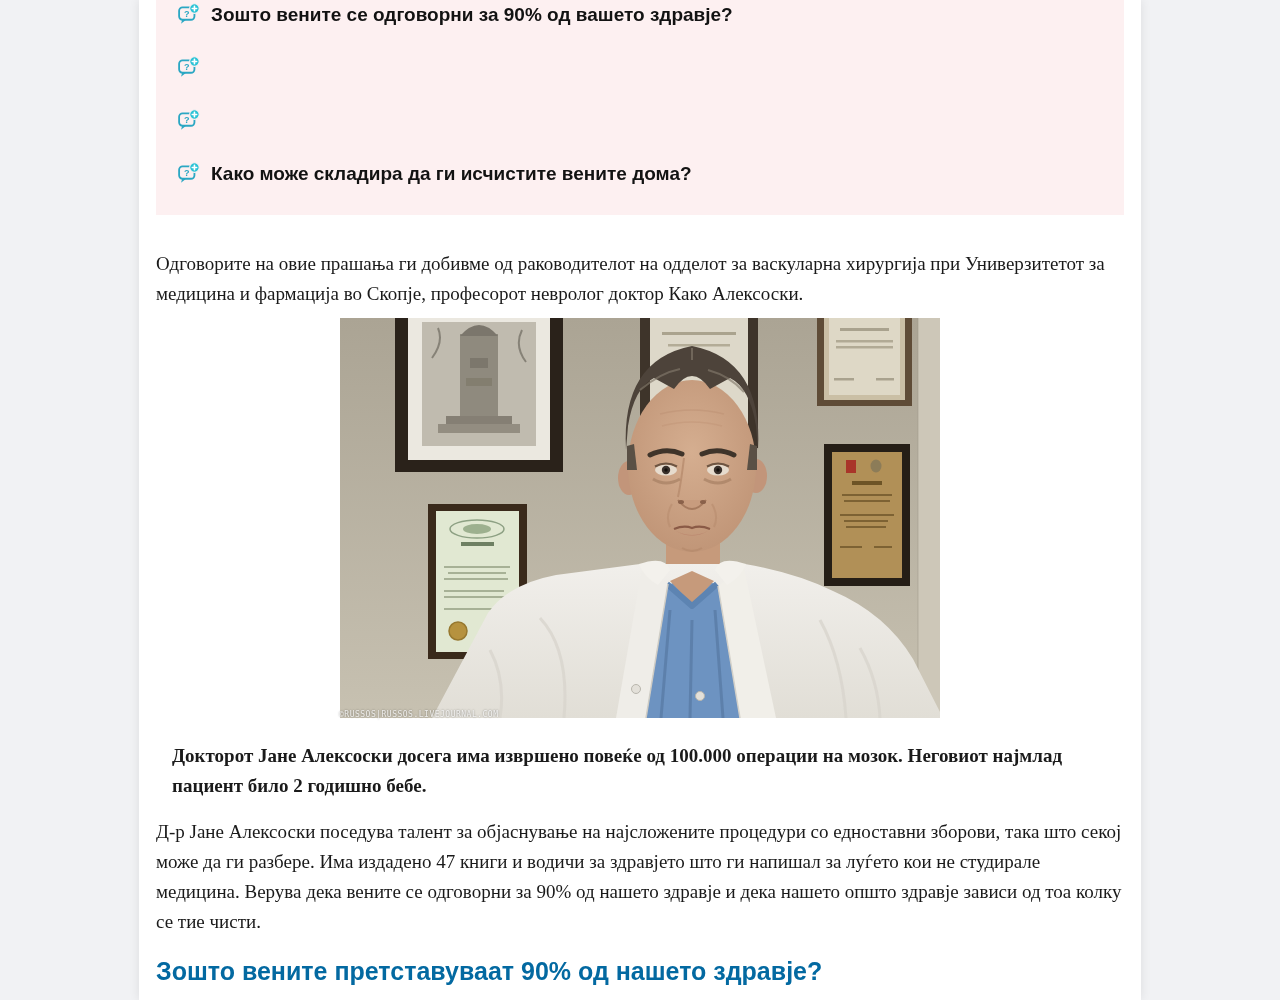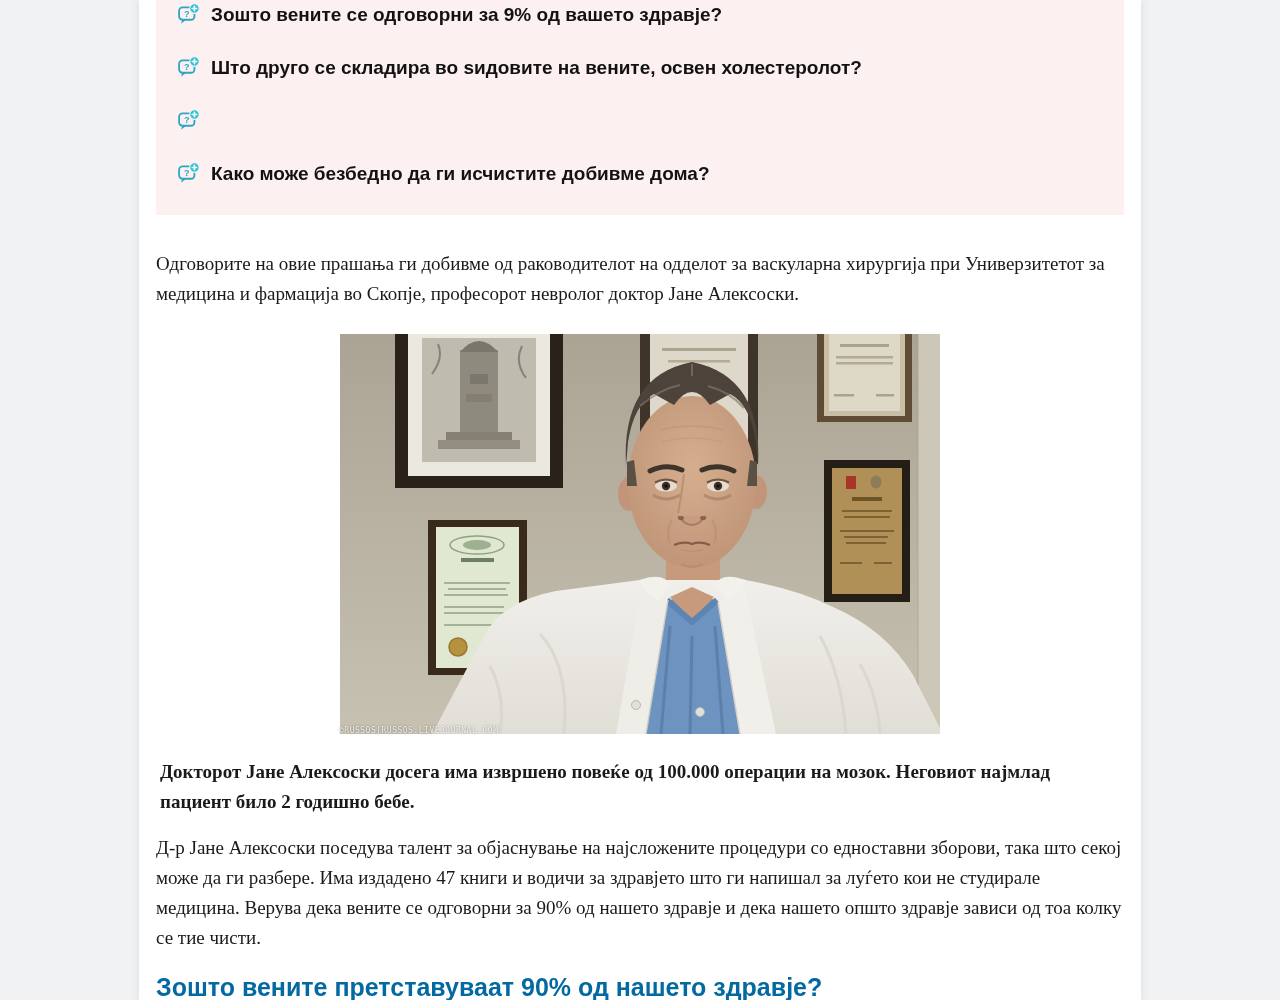--- a/index.html
+++ b/index.html
@@ -42,40 +42,40 @@
     font-size: 19px;
     line-height: 22px;
     color: #121212;
   }
   p.intro-paragraph {
     margin: 34px 0 0;
     font-size: 19px;
     line-height: 30px;
   }
   figure.doctor-photo {
-    margin: 21px auto 0;
+    margin: 5px auto 0;
     width: 600px;
     height: 400px;
     position: relative;
     padding: 4px;
   }
   figure.doctor-photo svg { display: block; width: 600px; height: 400px; }
   .photo-watermark {
     position: absolute;
     left: 3px;
     bottom: 3px;
     font-family: "DejaVu Sans Mono", monospace;
     font-size: 8px;
     letter-spacing: 0.5px;
     color: rgba(255,255,255,0.82);
     text-shadow: 0 0 2px rgba(0,0,0,0.45);
     white-space: nowrap;
   }
   p.lead-bold-paragraph {
-    margin: 19px 4px 0;
+    margin: 19px 16px 0;
     font-size: 19px;
     line-height: 30px;
     font-weight: bold;
   }
   p.body-paragraph {
     margin: 16px 0 8px;
     font-size: 19px;
     line-height: 30px;
   }
   h2.section-heading {
@@ -96,33 +96,21 @@
     <div class="toc-item">
       <span class="toc-icon">
         <svg viewBox="0 0 24 24">
           <rect x="2.2" y="4.5" width="16" height="13" rx="3.6" fill="none" stroke="#2ba7c3" stroke-width="1.9"></rect>
           <path d="M5.6 17 L4.2 21.6 L9.8 17.3 Z" fill="#2ba7c3"></path>
           <text x="10.2" y="14.6" font-size="9.5" font-weight="bold" fill="#2ba7c3" text-anchor="middle" font-family="Liberation Sans, sans-serif">?</text>
           <circle cx="18.2" cy="5.8" r="5" fill="#2cc3d6" stroke="#fdf0f1" stroke-width="1.2"></circle>
           <path d="M18.2 3.5 V8.1 M15.9 5.8 H20.5" stroke="#ffffff" stroke-width="1.7" stroke-linecap="round"></path>
         </svg>
       </span>
-      <span class="toc-text">Зошто вените се одговорни за 9% од вашето здравје?</span>
-    </div>
-    <div class="toc-item">
-      <span class="toc-icon">
-        <svg viewBox="0 0 24 24">
-          <rect x="2.2" y="4.5" width="16" height="13" rx="3.6" fill="none" stroke="#2ba7c3" stroke-width="1.9"></rect>
-          <path d="M5.6 17 L4.2 21.6 L9.8 17.3 Z" fill="#2ba7c3"></path>
-          <text x="10.2" y="14.6" font-size="9.5" font-weight="bold" fill="#2ba7c3" text-anchor="middle" font-family="Liberation Sans, sans-serif">?</text>
-          <circle cx="18.2" cy="5.8" r="5" fill="#2cc3d6" stroke="#fdf0f1" stroke-width="1.2"></circle>
-          <path d="M18.2 3.5 V8.1 M15.9 5.8 H20.5" stroke="#ffffff" stroke-width="1.7" stroke-linecap="round"></path>
-        </svg>
-      </span>
-      <span class="toc-text">Што друго се складира во ѕидовите на вените, освен холестеролот?</span>
+      <span class="toc-text">Зошто вените се одговорни за 90% од вашето здравје?</span>
     </div>
     <div class="toc-item">
       <span class="toc-icon">
         <svg viewBox="0 0 24 24">
           <rect x="2.2" y="4.5" width="16" height="13" rx="3.6" fill="none" stroke="#2ba7c3" stroke-width="1.9"></rect>
           <path d="M5.6 17 L4.2 21.6 L9.8 17.3 Z" fill="#2ba7c3"></path>
           <text x="10.2" y="14.6" font-size="9.5" font-weight="bold" fill="#2ba7c3" text-anchor="middle" font-family="Liberation Sans, sans-serif">?</text>
           <circle cx="18.2" cy="5.8" r="5" fill="#2cc3d6" stroke="#fdf0f1" stroke-width="1.2"></circle>
           <path d="M18.2 3.5 V8.1 M15.9 5.8 H20.5" stroke="#ffffff" stroke-width="1.7" stroke-linecap="round"></path>
         </svg>
@@ -131,25 +119,36 @@
     <div class="toc-item">
       <span class="toc-icon">
         <svg viewBox="0 0 24 24">
           <rect x="2.2" y="4.5" width="16" height="13" rx="3.6" fill="none" stroke="#2ba7c3" stroke-width="1.9"></rect>
           <path d="M5.6 17 L4.2 21.6 L9.8 17.3 Z" fill="#2ba7c3"></path>
           <text x="10.2" y="14.6" font-size="9.5" font-weight="bold" fill="#2ba7c3" text-anchor="middle" font-family="Liberation Sans, sans-serif">?</text>
           <circle cx="18.2" cy="5.8" r="5" fill="#2cc3d6" stroke="#fdf0f1" stroke-width="1.2"></circle>
           <path d="M18.2 3.5 V8.1 M15.9 5.8 H20.5" stroke="#ffffff" stroke-width="1.7" stroke-linecap="round"></path>
         </svg>
       </span>
-      <span class="toc-text">Како може безбедно да ги исчистите добивме дома?</span>
+    </div>
+    <div class="toc-item">
+      <span class="toc-icon">
+        <svg viewBox="0 0 24 24">
+          <rect x="2.2" y="4.5" width="16" height="13" rx="3.6" fill="none" stroke="#2ba7c3" stroke-width="1.9"></rect>
+          <path d="M5.6 17 L4.2 21.6 L9.8 17.3 Z" fill="#2ba7c3"></path>
+          <text x="10.2" y="14.6" font-size="9.5" font-weight="bold" fill="#2ba7c3" text-anchor="middle" font-family="Liberation Sans, sans-serif">?</text>
+          <circle cx="18.2" cy="5.8" r="5" fill="#2cc3d6" stroke="#fdf0f1" stroke-width="1.2"></circle>
+          <path d="M18.2 3.5 V8.1 M15.9 5.8 H20.5" stroke="#ffffff" stroke-width="1.7" stroke-linecap="round"></path>
+        </svg>
+      </span>
+      <span class="toc-text">Како може складира да ги исчистите вените дома?</span>
     </div>
   </div>
 
-  <p class="intro-paragraph">Одговорите на овие прашања ги добивме од раководителот на одделот за васкуларна хирургија при Универзитетот за медицина и фармација во Скопје, професорот невролог доктор Јане Алексоски.</p>
+  <p class="intro-paragraph">Одговорите на овие прашања ги добивме од раководителот на одделот за васкуларна хирургија при Универзитетот за медицина и фармација во Скопје, професорот невролог доктор Како Алексоски.</p>
 
   <figure class="doctor-photo">
     <svg viewBox="0 0 600 400">
       <defs>
         <linearGradient id="wallGrad" x1="0" y1="0" x2="0" y2="1">
           <stop offset="0" stop-color="#aba494"></stop>
           <stop offset="1" stop-color="#c7c1b1"></stop>
         </linearGradient>
         <radialGradient id="faceGrad" cx="0.5" cy="0.42" r="0.72">
           <stop offset="0" stop-color="#d5ae90"></stop>

